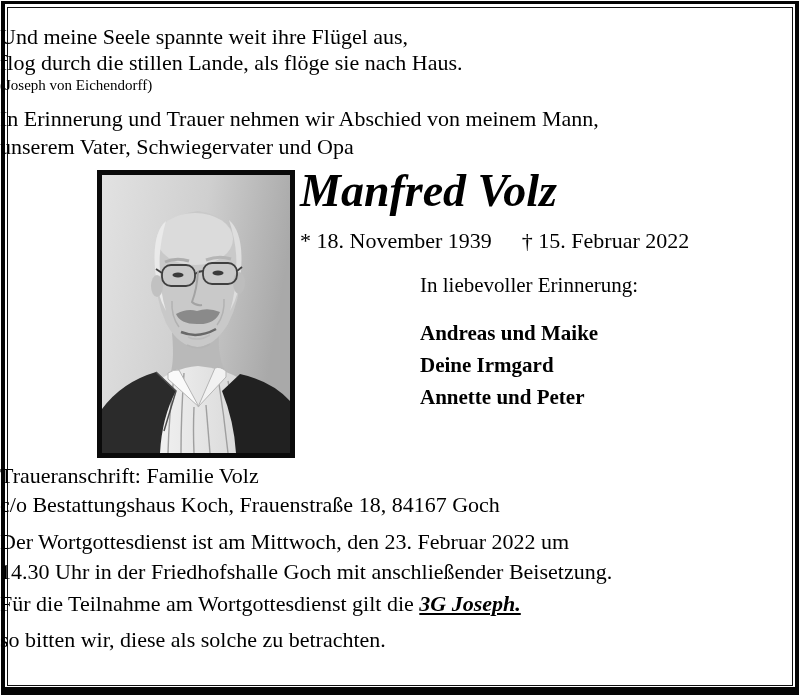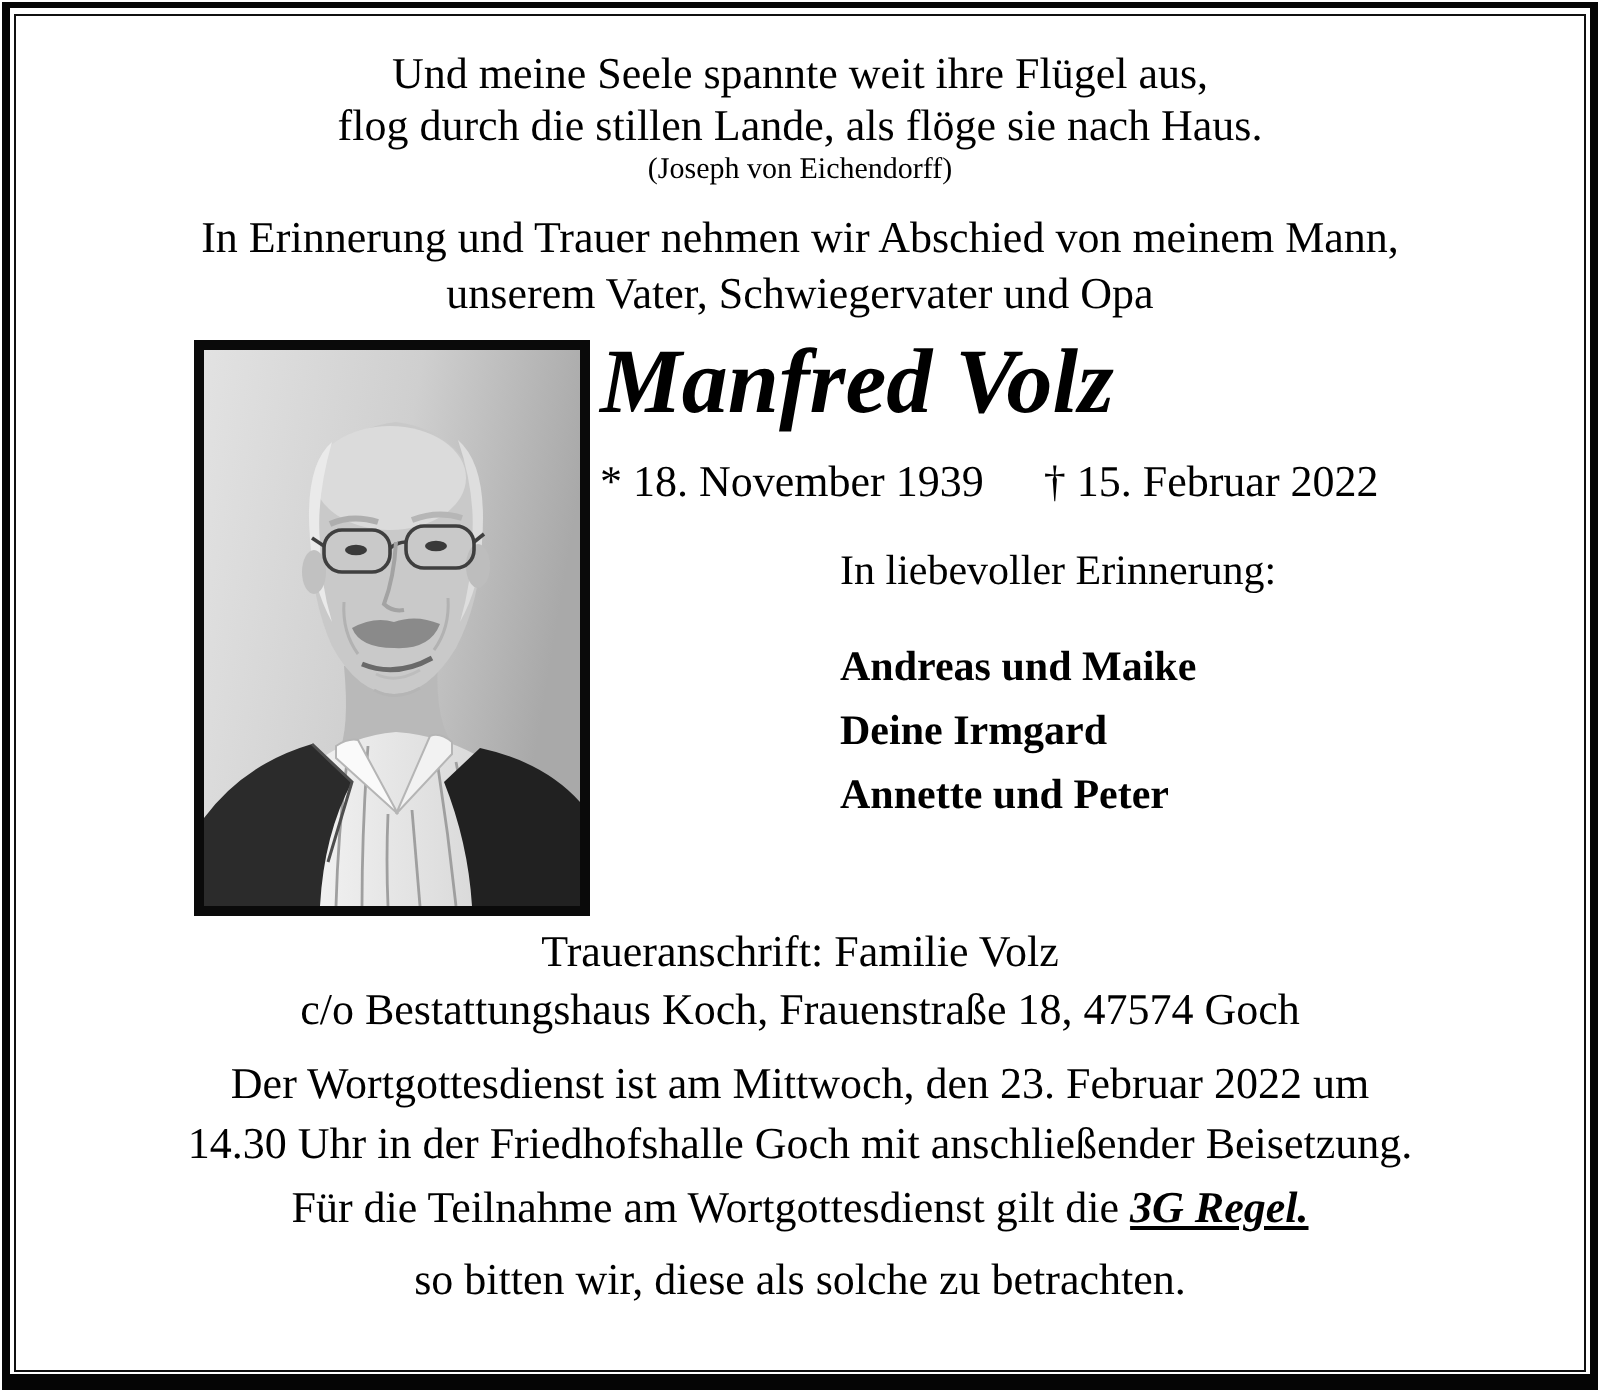--- a/index.html
+++ b/index.html
@@ -14,21 +14,21 @@
     position: absolute; top: 1px; left: 1px; right: 1px; bottom: 0;
     border: solid #050505; border-width: 3px 4px 8px 4px;
     pointer-events: none;
   }
   .frame-inner {
     position: absolute; top: 7px; left: 7px; right: 7px; bottom: 9px;
     border: 1px solid #101010;
     pointer-events: none;
   }
   
-  .block { position: absolute; left: 0; right: 0; text-align: center; }
+  .block { position: absolute; left: 0; right: 0; text-align: left; }
   .poem { top: 24px; font-size: 22px; line-height: 26px; }
   .poem-attr { font-size: 15px; line-height: 19px; }
   .intro { top: 105px; font-size: 22px; line-height: 28px; }
 
   .photo {
     position: absolute; left: 97px; top: 170px;
     width: 198px; height: 288px;
     border: 5px solid #0a0a0a; box-sizing: border-box;
     background: #cccccc;
   }
@@ -150,27 +150,27 @@
 
 <div class="memory">
   <div class="memory-heading">In liebevoller Erinnerung:</div>
   <div class="memory-name">Andreas und Maike</div>
   <div class="memory-name">Deine Irmgard</div>
   <div class="memory-name">Annette und Peter</div>
 </div>
 
 <div class="block address">
   <div>Traueranschrift: Familie Volz</div>
-  <div>c/o Bestattungshaus Koch, Frauenstraße 18, 47574 Goch</div>
+  <div>c/o Bestattungshaus Koch, Frauenstraße 18, 84167 Goch</div>
 </div>
 
 <div class="block service">
   <div>Der Wortgottesdienst ist am Mittwoch, den 23. Februar 2022 um</div>
   <div>14.30 Uhr in der Friedhofshalle Goch mit anschließender Beisetzung.</div>
 </div>
 
 <div class="block rule">
-  <span>Für die Teilnahme am Wortgottesdienst gilt die </span><span class="rule-highlight">3G Regel.</span>
+  <span>Für die Teilnahme am Wortgottesdienst gilt die </span><span class="rule-highlight">3G Joseph.</span>
 </div>
 
 <div class="block apology">
   <div>so bitten wir, diese als solche zu betrachten.</div>
 </div>
 
 </body></html>

